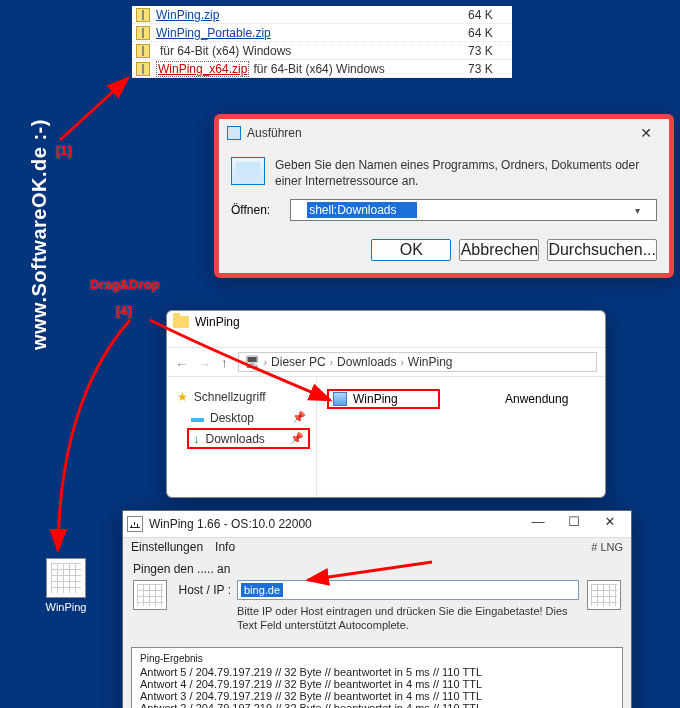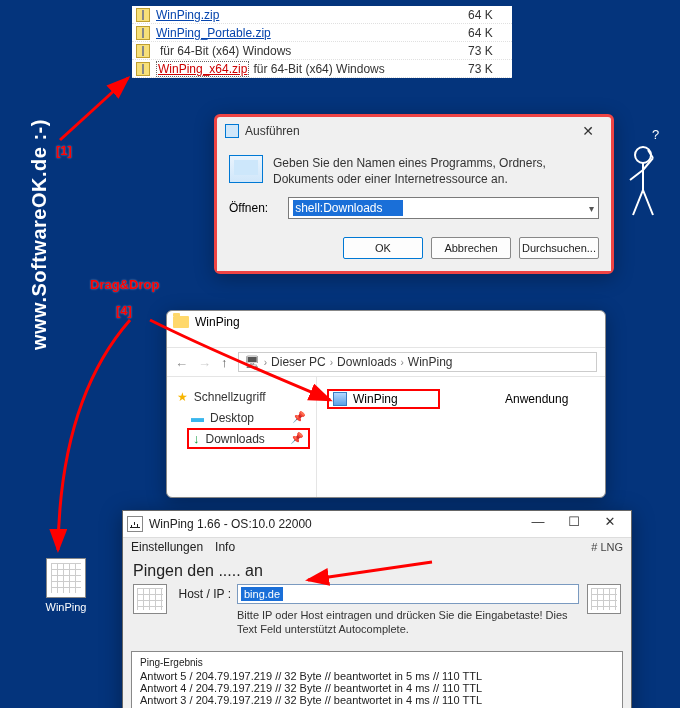--- a/index.html
+++ b/index.html
@@ -59,23 +59,23 @@
     position: absolute;
     color: #ff0000;
     font-weight: bold;
     font-size: 13px;
     text-shadow: 0 0 2px rgba(255,255,255,0.5);
   }
   
   .run-dialog {
     position: absolute;
     top: 114px; left: 214px;
-    width: 400px;
+    width: 460px;
     background: #f0f0f0;
-    border: 3px solid #ef4444;
+    border: 5px solid #ef4444;
     border-radius: 6px;
     box-shadow: 0 4px 20px rgba(0,0,0,0.3);
   }
   .run-title {
     display: flex; align-items: center;
     padding: 6px 8px;
     font-size: 12px;
     color: #333;
   }
   .run-title .spacer { flex: 1; }
@@ -104,42 +104,42 @@
     display: flex; align-items: center;
     padding: 4px 12px 10px 12px;
     gap: 20px;
   }
   .run-combo {
     flex: 1;
     border: 1px solid #7a7a7a;
     background: #fff;
     display: flex; align-items: center;
     height: 22px;
-    padding: 0 4px;
+    padding: 0 16px;
   }
   .run-combo input {
     border: none; outline: none;
     background: #1a6fd8; color: #fff;
     padding: 1px 2px;
     font-size: 12px;
     width: 110px;
   }
   .run-combo .chev { color: #555; font-size: 10px; }
   .run-buttons {
     display: flex; justify-content: flex-end;
     gap: 8px;
     padding: 8px 12px 12px 12px;
     background: #f0f0f0;
   }
   .win-btn {
     min-width: 80px;
     height: 22px;
     border: 1px solid #888;
     background: #fdfdfd;
-    font-size: 11px;
+    font-size: 16px;
     color: #222;
     border-radius: 2px;
   }
   .win-btn.default { border: 1px solid #0078d4; }
   
   .thinker {
     position: absolute;
     top: 125px; right: 12px;
     color: #fff;
     font-size: 32px;
@@ -251,21 +251,21 @@
   .wp-winbtn { width: 34px; height: 20px; text-align:center; font-size:13px; color:#333; }
   .wp-menu {
     display:flex; align-items:center;
     padding: 2px 8px;
     font-size: 12px; color:#222;
     background:#efefef;
   }
   .wp-menu .sp { flex:1; }
   .wp-lng { font-size: 11px; color:#444; }
   .wp-content { padding: 6px 10px; }
-  .wp-label { font-size: 16px; color:#222; margin-bottom:4px; }
+  .wp-label { font-size: 12px; color:#222; margin-bottom:4px; }
   .wp-row { display:flex; align-items:flex-start; gap:8px; }
   .wp-graph {
     width: 34px; height: 30px;
     background:#fff; border:1px solid #888;
     position:relative;
     flex-shrink:0;
   }
   .wp-graph::before {
     content:""; position:absolute; inset:3px;
     background:

